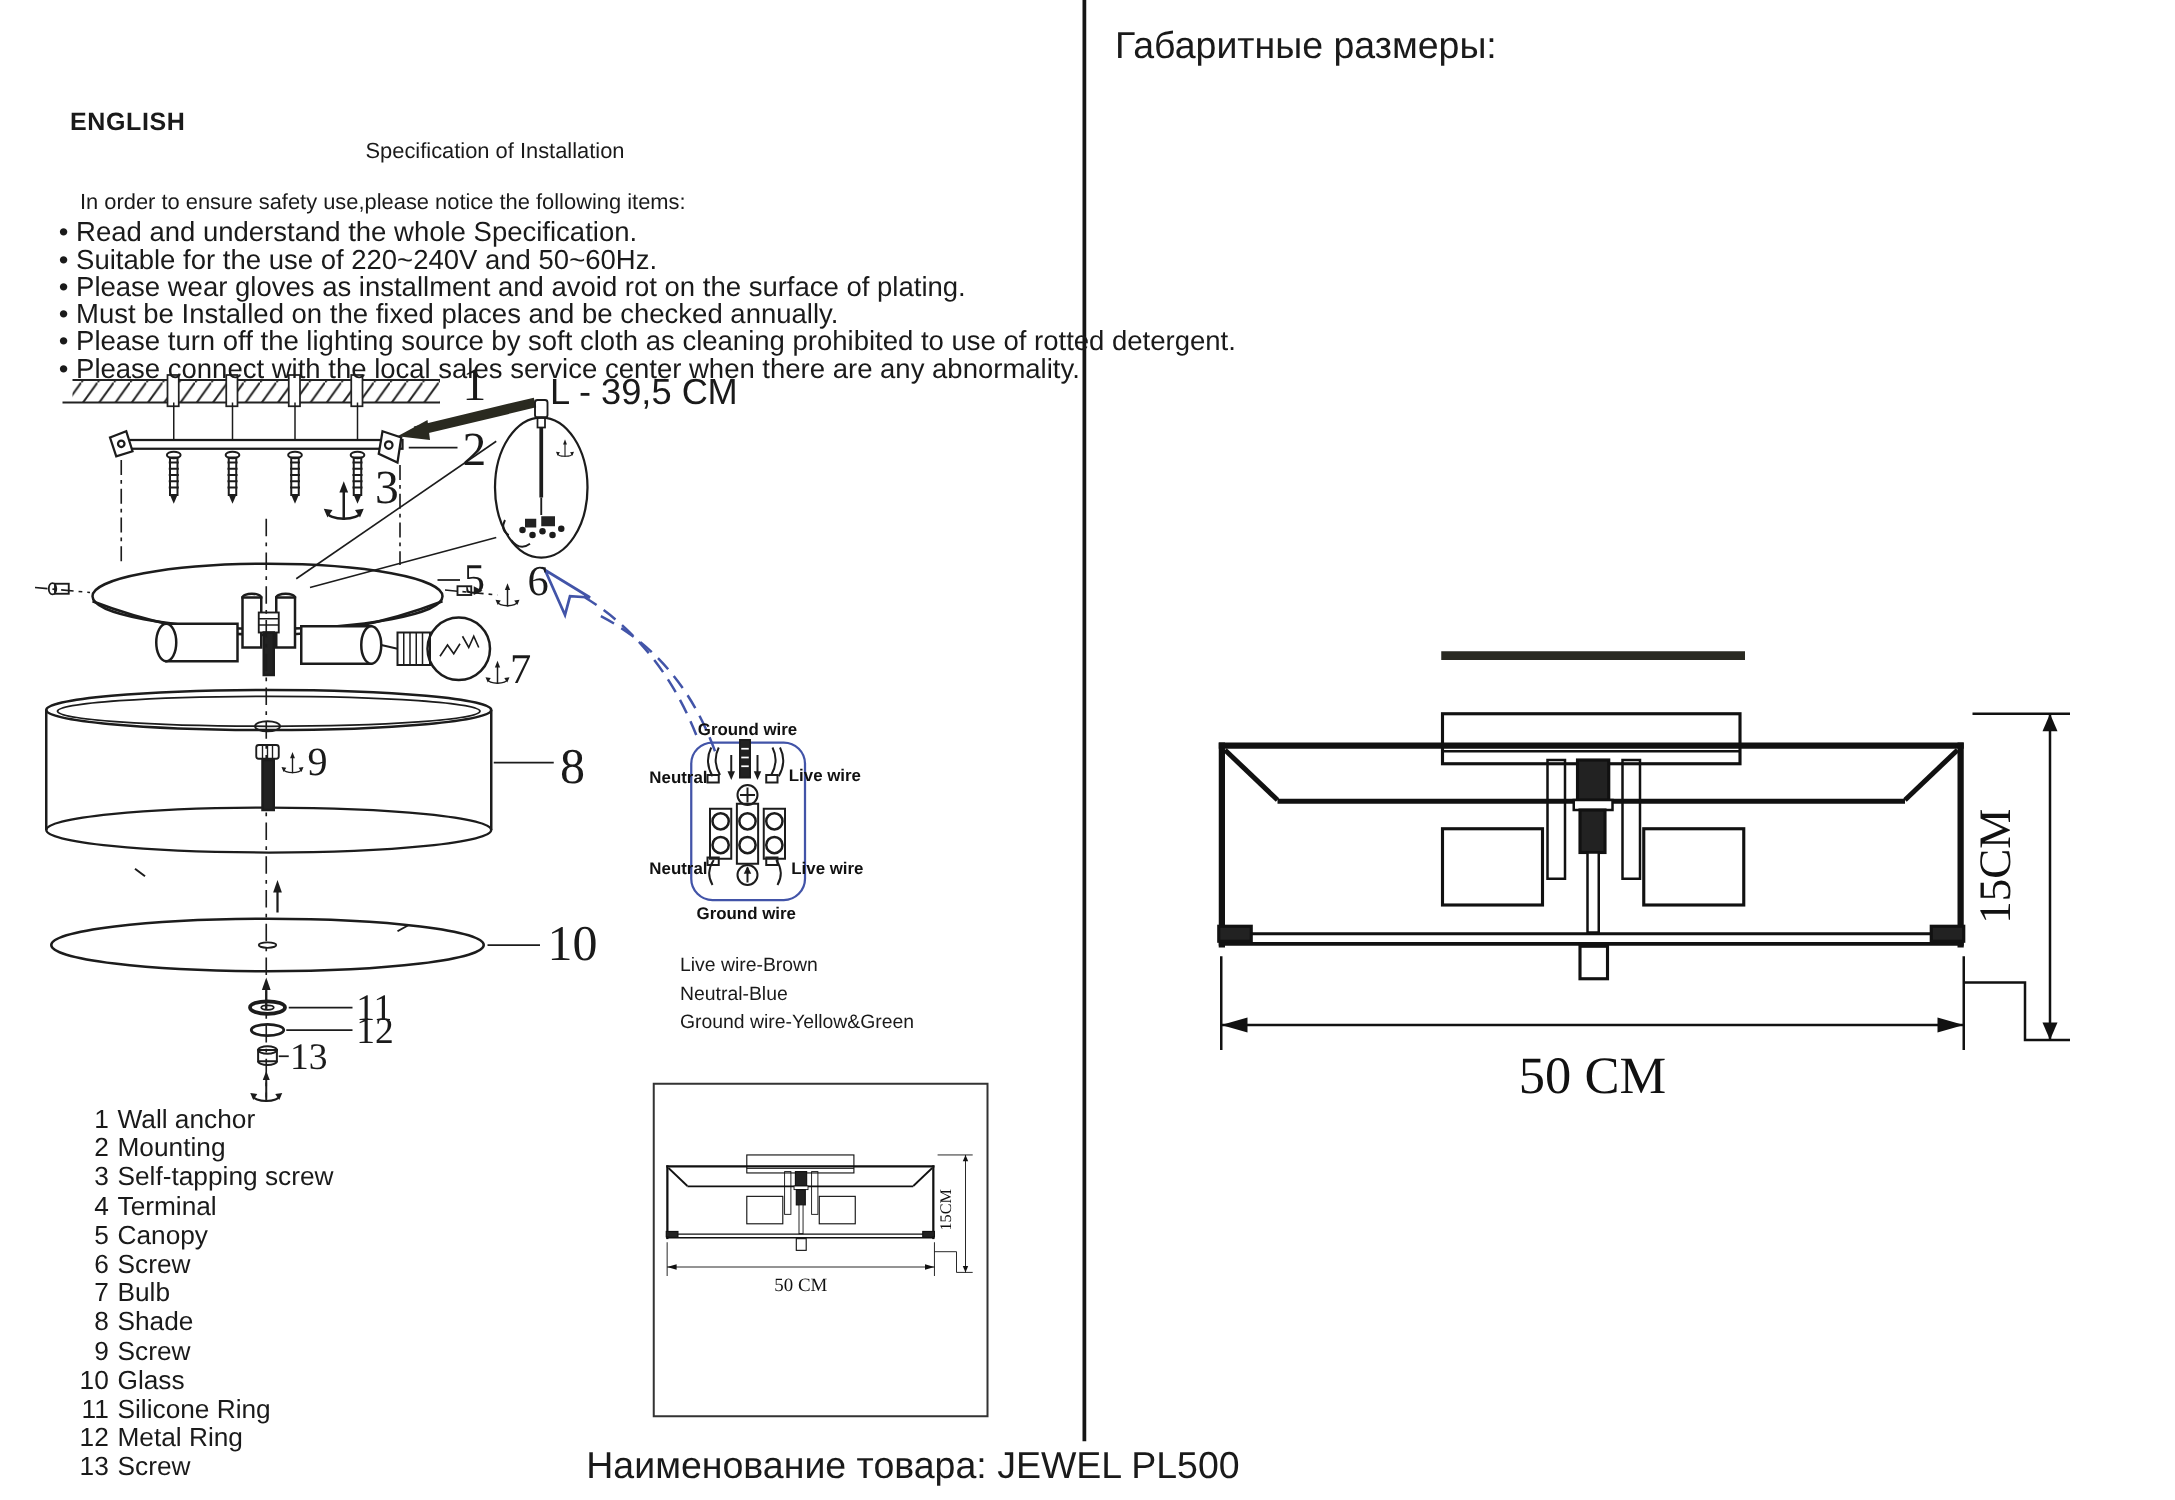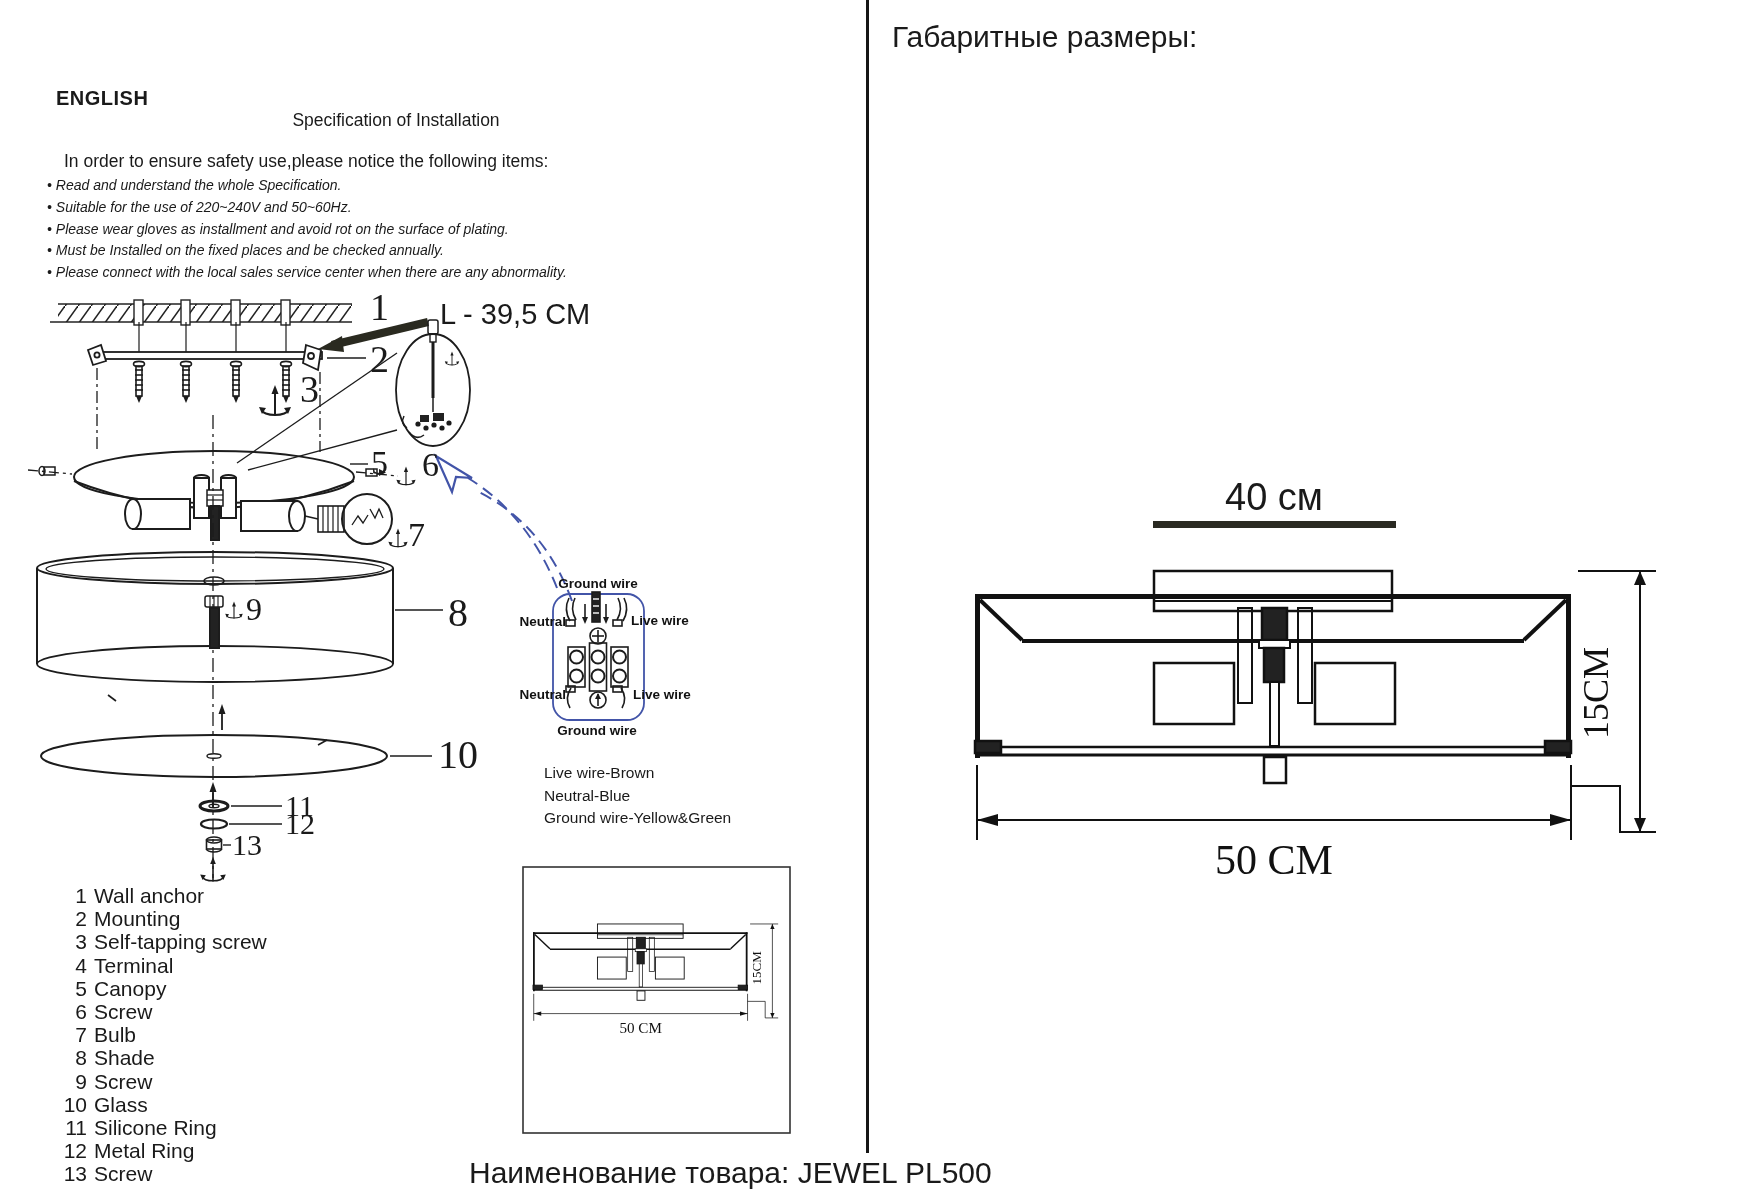--- a/index.html
+++ b/index.html
@@ -3,21 +3,21 @@
 <meta charset="utf-8">
 <style>
   html,body{margin:0;padding:0;background:#fff;}
   #page{position:relative;width:1740px;height:1200px;background:#fff;overflow:hidden;
         font-family:"Liberation Sans",sans-serif;color:#1a1a1a;}
   .abs{position:absolute;white-space:nowrap;}
   .h1{font-size:30px;}
   .english{font-size:20px;font-weight:600;letter-spacing:.5px;margin-top:23px;}
   .spec-title{font-size:17.5px;width:300px;text-align:center;white-space:nowrap;}
   .spec-intro{font-size:17.5px;}
-  .bullets{font-size:14px;line-height:21.8px;font-style:italic;}
+  .bullets{font-size:22px;line-height:21.8px;}
   .bullet{padding-left:14px;text-indent:-14px;white-space:nowrap;}
   .bullet::before{content:"• ";}
   .l-label{font-size:29px;margin-left:20px;}
   .forty{font-size:38px;width:254px;text-align:center;}
   .caption{font-size:30px;}
   .divider{background:#151515;}
   .parts-list{font-size:21px;}
   .part-row{display:flex;height:23.2px;align-items:flex-start;}
   .pnum{width:26px;text-align:right;margin-right:7px;}
   .wiring-legend{font-size:15.5px;line-height:22.6px;}
@@ -319,20 +319,21 @@
   <div class="abs divider" style="left:866px;top:0;width:3px;height:1153px;"></div>
 
   <div class="abs english" style="left:56px;top:64px;">ENGLISH</div>
   <div class="abs spec-title" style="left:246px;top:110px;">Specification of Installation</div>
   <div class="abs spec-intro" style="left:64px;top:151px;">In order to ensure safety use,please notice the following items:</div>
   <div class="abs bullets" style="left:47px;top:175px;">
     <div class="bullet">Read and understand the whole Specification.</div>
     <div class="bullet">Suitable for the use of 220~240V and 50~60Hz.</div>
     <div class="bullet">Please wear gloves as installment and avoid rot on the surface of plating.</div>
     <div class="bullet">Must be Installed on the fixed places and be checked annually.</div>
+    <div class="bullet">Please turn off the lighting source by soft cloth as cleaning prohibited to use of rotted detergent.</div>
     <div class="bullet">Please connect with the local sales service center when there are any abnormality.</div>
   </div>
 
   <div class="abs l-label" style="left:420px;top:298px;">L - 39,5 СМ</div>
 
   <div class="abs parts-list" style="left:61px;top:884px;">
     <div class="part-row">
         <span class="pnum">1</span>
         <span>Wall anchor</span>
       </div>
@@ -385,16 +386,15 @@
         <span>Screw</span>
       </div>
   </div>
 
   <div class="abs wiring-legend" style="left:544px;top:762px;">
     <div>Live wire-Brown</div>
     <div>Neutral-Blue</div>
     <div>Ground wire-Yellow&amp;Green</div>
   </div>
 
-  <div class="abs forty" style="left:1147px;top:476px;">40 см</div>
 
   <div class="abs caption" style="left:469px;top:1156px;">Наименование товара: JEWEL PL500</div>
 </div>
 
 </body></html>

